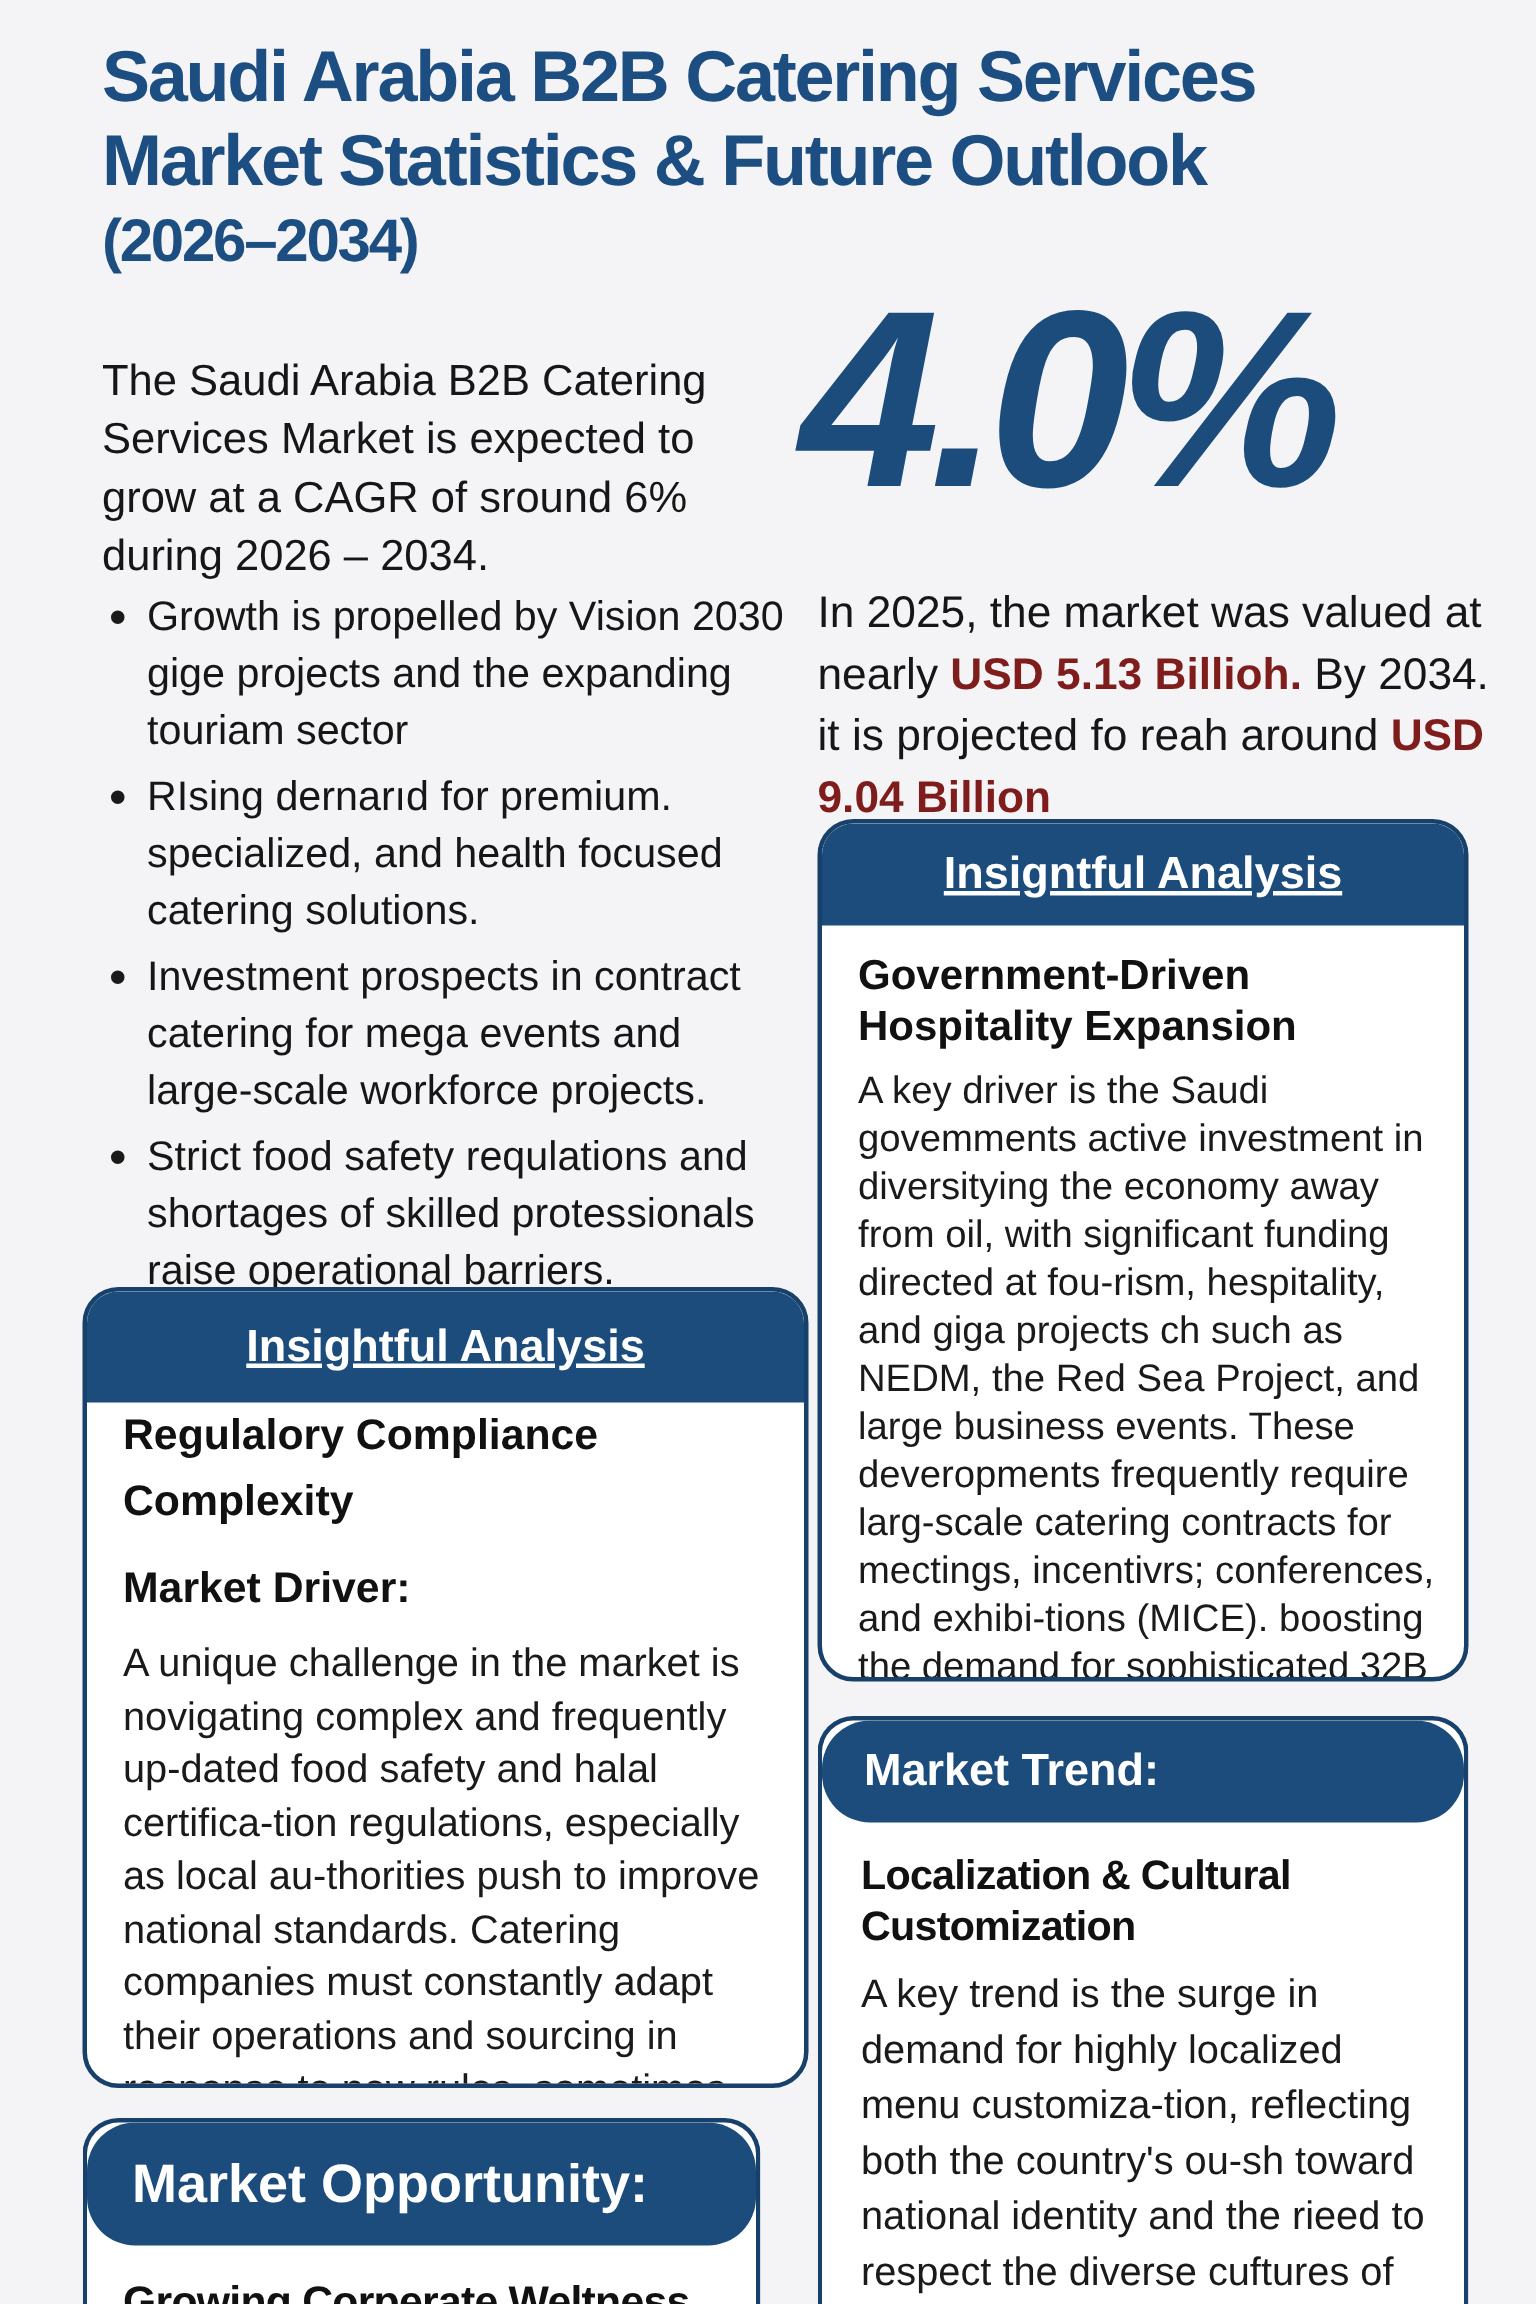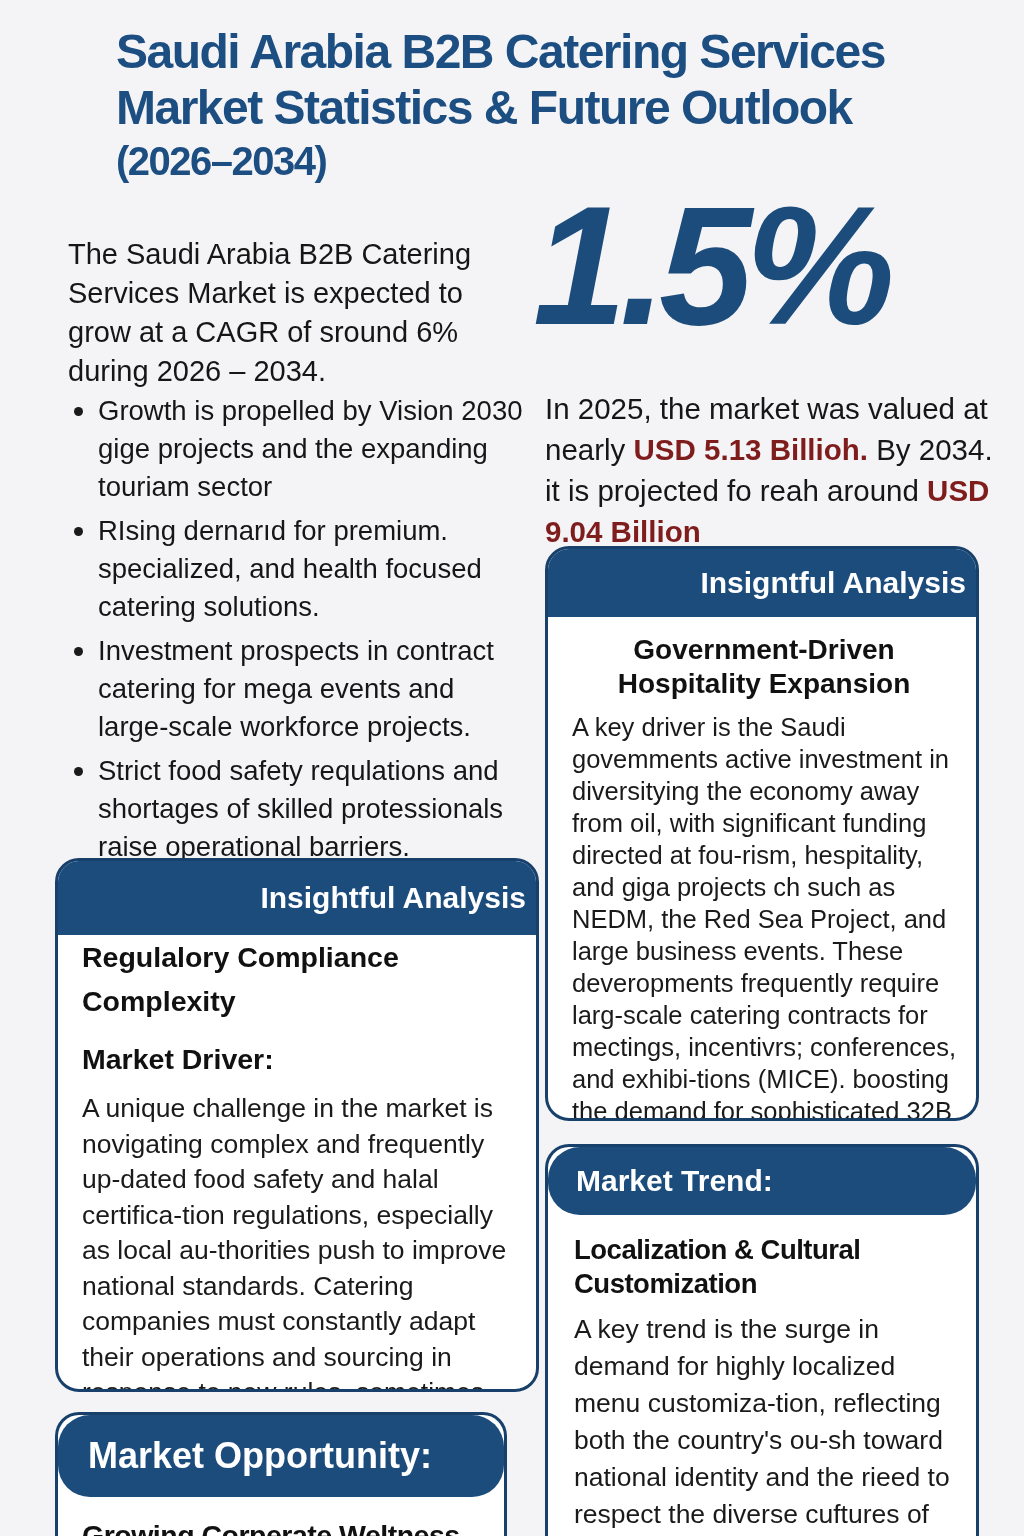--- a/index.html
+++ b/index.html
@@ -7,21 +7,21 @@
     position:relative;
     width:1024px; height:1536px;
     margin:0 auto;
     background:#f4f4f6;
     overflow:hidden;
     font-family:"Liberation Sans", "DejaVu Sans", sans-serif;
     color:#161616;
   }
 
   
-  .title { position:absolute; left:68px; top:24px; width:900px; color:#1c4e82; font-weight:bold; letter-spacing:-1.5px;margin-left:48px; }
+  .title { position:absolute; left:68px; top:24px; width:900px; color:#1c4e82; font-weight:bold; letter-spacing:-1.5px; }
   .title .l12 { font-size:48px; line-height:56px; }
   .title .l3  { font-size:40px; line-height:50px; }
 
   
   .intro {
     position:absolute; left:68px; top:206px; width:450px;
     font-size:29px; line-height:39px;
   }
   .bullets {
     position:absolute; left:64px; top:388px; width:455px;
@@ -62,29 +62,29 @@
     border-radius:24px;
     overflow:hidden;
     box-sizing:border-box;
   }
   .box-header {
     background:#1b4c7c;
     color:#ffffff;
     font-weight:bold;
     font-size:30px;
   }
-  .box-header.center { text-align:right; padding:20px 10px; }
+  .box-header.center { text-align:center; padding:20px 10px;text-decoration:underline; }
   .box-header.left   { text-align:left; padding:17px 10px 17px 28px;border-radius:32px; }
   .box-title { font-weight:bold; color:#111; }
   .box-body  { color:#1a1a1a; }
 
   
   #box-gov { left:545px; top:546px; width:434px; height:575px; }
   #box-gov .box-header { padding:17px 10px; }
-  #box-gov .box-title { font-size:28px; line-height:34px; margin:16px 20px 0 24px;text-align:center; }
+  #box-gov .box-title { font-size:28px; line-height:34px; margin:16px 20px 0 24px; }
   #box-gov .box-body  { font-size:25.5px; line-height:32px; margin:10px 14px 0 24px; }
 
   
   #box-driver { left:55px; top:858px; width:484px; height:534px; }
   #box-driver .box-title { font-size:28.5px; line-height:44px; margin:14px 20px 0 24px; }
   #box-driver .box-title.second { margin-top:0; }
   #box-driver .box-body { font-size:26.5px; line-height:35.5px; margin:10px 14px 0 24px; }
 
   
   #box-trend { left:545px; top:1144px; width:434px; height:420px; border-bottom:none; }
@@ -109,21 +109,21 @@
 
   <p class="intro">The Saudi Arabia B2B Catering Services Market is expected to grow at a CAGR of sround 6% during 2026 – 2034.</p>
 
   <ul class="bullets">
     <li>Growth is propelled by Vision 2030 gige projects and the expanding touriam sector</li>
     <li>RIsing dernarıd for premium. specialized, and health focused catering solutions.</li>
     <li>Investment prospects in contract catering for mega events and large-scale workforce projects.</li>
     <li>Strict food safety requlations and shortages of skilled protessionals raise operational barriers.</li>
   </ul>
 
-  <div class="big-stat">1.5%</div>
+  <div class="big-stat">4.0%</div>
 
   <p class="valuation"><span>In 2025, the market was valued at nearly </span><span class="hl">USD 5.13 Billioh.</span><span> By 2034. it is projected fo reah around </span><span class="hl">USD 9.04 Billion</span></p>
 
   <section class="insight-box" id="box-gov">
     <div class="box-header center">Insigntful Analysis</div>
     <h3 class="box-title">Government-Driven Hospitality Expansion</h3>
     <p class="box-body">A key driver is the Saudi govemments active investment in diversitying the economy away from oil, with significant funding directed at fou-rism, hespitality, and giga projects ch such as NEDM, the Red Sea Project, and large business events. These deveropments frequently require larg-scale catering contracts for mectings, incentivrs; conferences, and exhibi-tions (MICE). boosting the demand for sophisticated 32B catering servi-ces well above regional averages.</p>
   </section>
 
   <section class="insight-box" id="box-driver">

